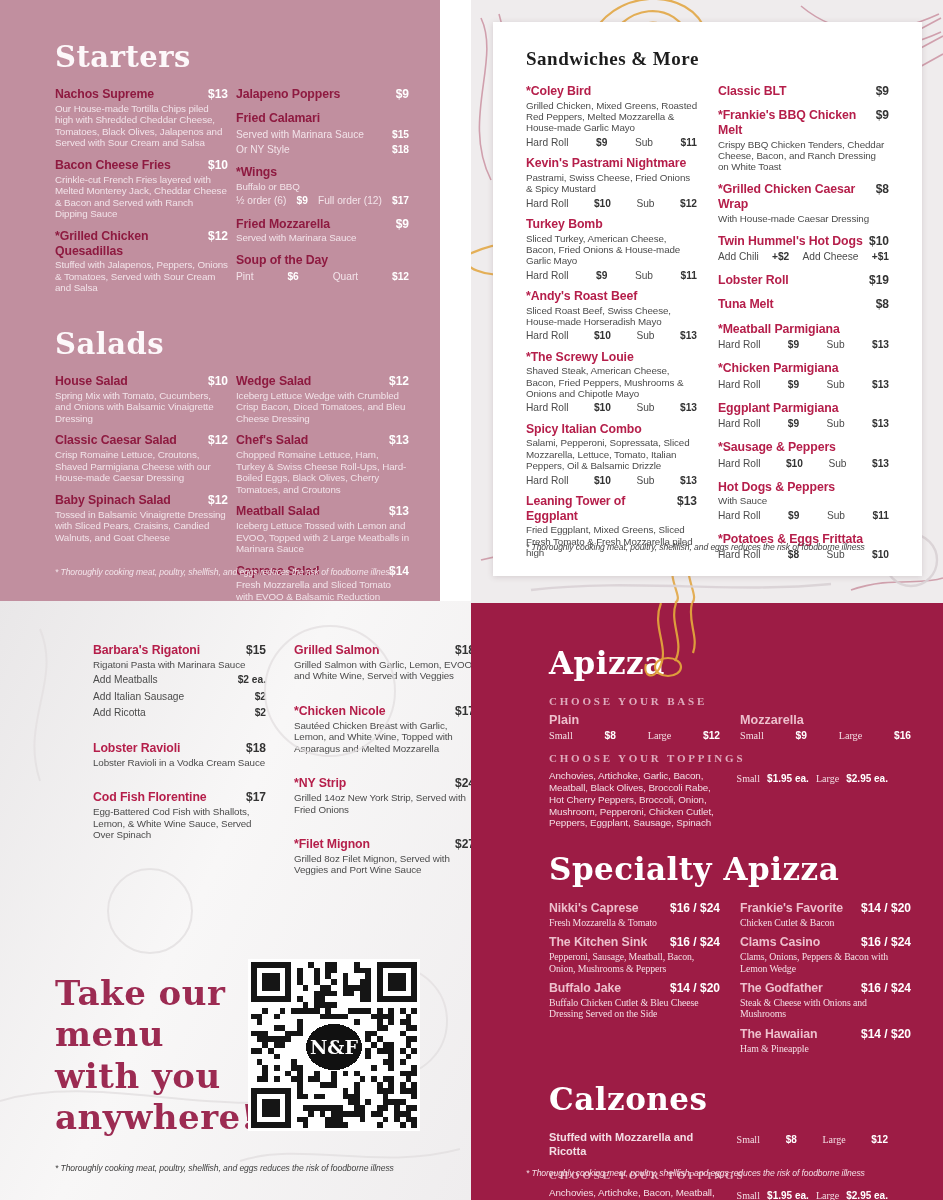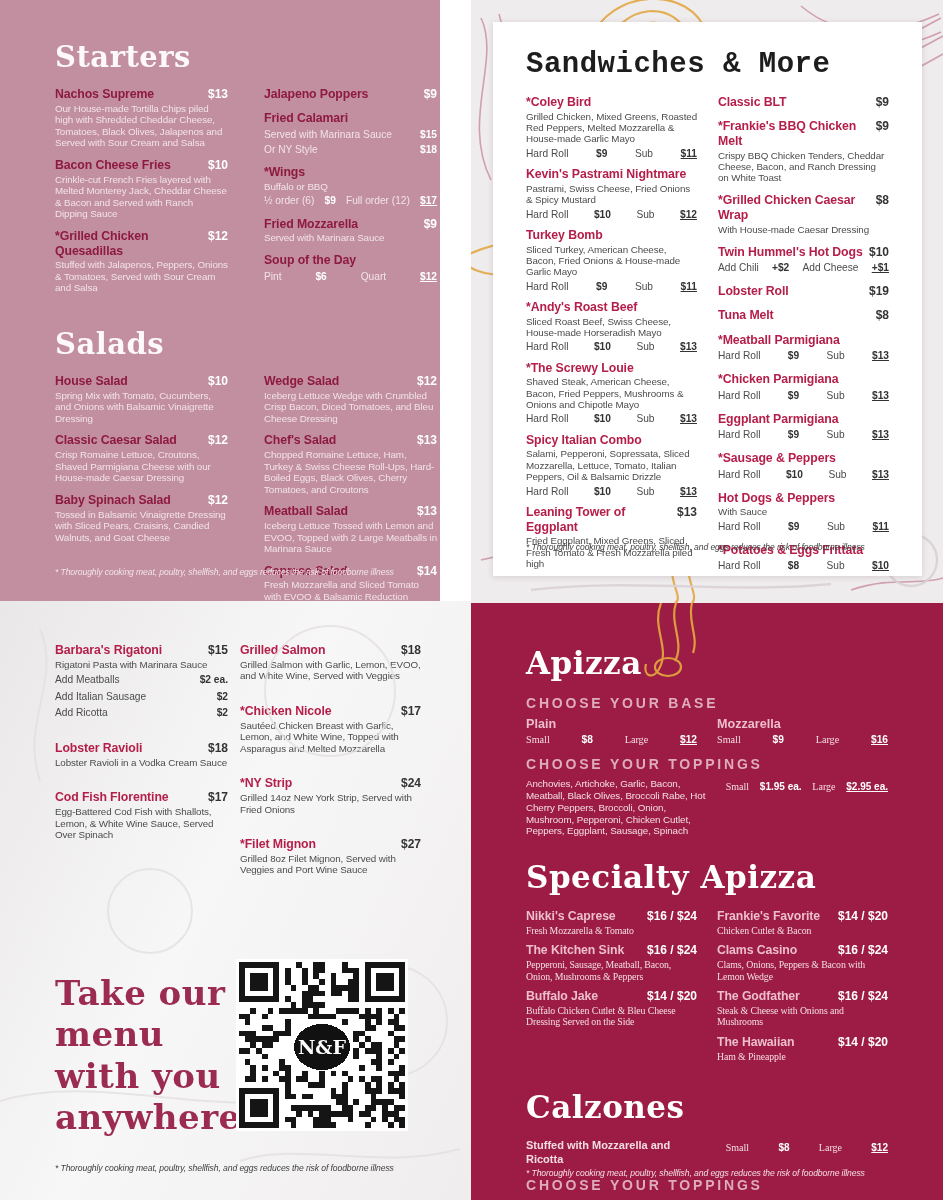--- a/index.html
+++ b/index.html
@@ -8,85 +8,85 @@
     font-family:"Liberation Sans", sans-serif;
     position:relative; overflow:hidden; background:#fff;
     -webkit-font-smoothing:antialiased;
   }
   .quad { position:absolute; overflow:hidden; }
   .q-tl { left:0; top:0; width:440px; height:601px; background:#c18f9f; padding:40px 52px 0 55px; }
   .q-tr { left:471px; top:0; width:472px; height:603px; background:#efeced; }
   .q-bl { left:0; top:601px; width:471px; height:599px;
           background:linear-gradient(115deg,#e9e7e8 0%,#f8f7f7 45%,#efedee 100%);
           padding:42px 52px 0 55px; }
-  .q-br { left:471px; top:603px; width:472px; height:597px; background:#9d1c45; padding:42px 55px 0 55px; }
+  .q-br { left:471px; top:603px; width:472px; height:597px; background:#9d1c45; padding:42px 55px 0 78px; }
 
   .deco { position:absolute; inset:0; pointer-events:none; }
 
   h1.serif { font-family:"DejaVu Serif", serif; font-weight:600; letter-spacing:.5px; }
   .q-tl h1 { color:#fdf8fa; font-size:29px; margin:0 0 13px; }
   .q-tl h1.salads-title { margin-top:24px; }
   .q-bl h1 { color:#1d1d1d; font-size:37px; margin:0 0 16px; }
   .q-br h1 { color:#ffffff; font-size:31px; margin:0 0 14px; }
 
-  .cols2 { display:grid; grid-template-columns:173px 173px; column-gap:36px; align-items:start; }
+  .cols2 { display:grid; grid-template-columns:173px 173px; column-gap:8px; align-items:start; }
   .q-tr .cols2 { grid-template-columns:171px 171px; column-gap:21px; }
   .q-br .cols2 { grid-template-columns:171px 171px; column-gap:20px; }
 
   .menu-item { margin-bottom:9px; }
   .item-head { display:flex; justify-content:space-between; align-items:baseline; gap:6px; }
   .item-name { font-weight:bold; font-size:12.3px; letter-spacing:-.1px; line-height:1.2; }
   .item-price { font-weight:bold; font-size:12px; white-space:nowrap; }
   .item-desc { font-size:9.8px; line-height:1.18; letter-spacing:-.1px; margin-top:1px; }
   .item-line, .row4 { display:flex; justify-content:space-between; gap:4px; font-size:10.2px; margin-top:2px; line-height:1.3; }
   .line-price, .row4 .r1, .row4 .r3 { font-weight:bold; }
-  .row4 .r3 { text-align:right;text-decoration:underline; }
+  .row4 .r3 { text-align:right; }
 
   
   .q-tl .item-name { color:#8e1a40; }
   .q-tl .item-price, .q-tl .line-price, .q-tl .row4 .r1, .q-tl .row4 .r3 { color:#fff; }
   .q-tl .item-desc, .q-tl .line-label, .q-tl .row4 .r0, .q-tl .row4 .r2 { color:#f2e3e9; }
 
   
   .on-white .item-name { color:#b51e4a; }
   .on-white .item-price, .on-white .line-price, .on-white .row4 .r1, .on-white .row4 .r3 { color:#333; }
   .on-white .item-desc, .on-white .line-label, .on-white .row4 .r0, .on-white .row4 .r2 { color:#4c4c4c; }
 
   
   .q-br .item-name { color:#edbfcc; }
   .q-br .item-price, .q-br .row4 .r1, .q-br .row4 .r3 { color:#fff; }
   .q-br .item-desc, .q-br .row4 .r0, .q-br .row4 .r2 { color:#f3dde4;font-family:Liberation Serif, serif; }
 
-  .eyebrow { font-weight:bold; font-size:14px; letter-spacing:2.8px; }
+  .eyebrow { font-weight:bold; font-size:11px; letter-spacing:2.8px;font-family:Liberation Serif, serif; }
   .q-br .eyebrow { color:#dfacbd; margin:10px 0 6px; }
 
   .footnote { font-style:italic; font-size:8.6px; white-space:nowrap; letter-spacing:-.1px; }
   .q-tl .footnote { position:absolute; left:55px; top:567px; color:#f2e3e9; }
   .card .footnote { position:absolute; left:33px; bottom:24px; color:#3f3f3f; }
   .q-bl .footnote { position:absolute; left:55px; top:562px; color:#3f3f3f; }
   .q-br .footnote { position:absolute; left:55px; bottom:22px; color:#f3dde4; }
 
   
   .card { position:absolute; left:22px; top:22px; width:429px; height:554px; background:#fff;
           box-shadow:0 1px 6px rgba(90,60,70,.18); padding:24px 33px 0; }
-  .card h1 { font-family:Liberation Mono, monospace; font-weight:600; letter-spacing:.5px;
-             color:#1d1d1d; font-size:29px; margin:2px 0 14px; }
+  .card h1 { font-family:Liberation Serif, serif; font-weight:600; letter-spacing:.5px;
+             color:#1d1d1d; font-size:19px; margin:2px 0 14px; }
   .card .menu-item { margin-bottom:7px; }
   .card .col-right .menu-item { margin-bottom:9.5px; }
   .card .item-desc { line-height:1.16; }
 
   
   .q-bl .menu-item { margin-bottom:22px; }
   .q-bl .menu-item .item-line { margin-top:3px; }
-  .dinner-cols { grid-template-columns:173px 181px; column-gap:12px; }
+  .dinner-cols { grid-template-columns:173px 181px; column-gap:28px;margin-left:38px; }
 
   
   .promo { position:absolute; left:55px; top:372px; font-family:"DejaVu Serif", serif;
            font-weight:600; font-size:34px; line-height:1.22; color:#9c2b52; letter-spacing:.5px; }
-  .qr-wrap { position:absolute; left:236px; top:358px; width:172px; height:172px; background:#fff; padding:3px; }
+  .qr-wrap { position:absolute; left:248px; top:358px; width:172px; height:172px; background:#fff; padding:3px; }
 
   
   .base-name { font-weight:bold; font-size:12.6px; color:#edbfcc; }
   .split { display:grid; grid-template-columns:1.12fr 1fr; column-gap:18px; align-items:start; }
   .toppings-text { font-size:9.8px; line-height:1.2; color:#f3dde4; letter-spacing:-.1px; }
   .calzone-label { font-weight:bold; font-size:11px; color:#f3dde4; line-height:1.25; }
   .q-br section { margin-bottom:4px; }
   .specialty-block { margin-top:22px; }
   .calzones-block { margin-top:20px; }
   .q-br .specialty-block .menu-item { margin-bottom:7px; }

